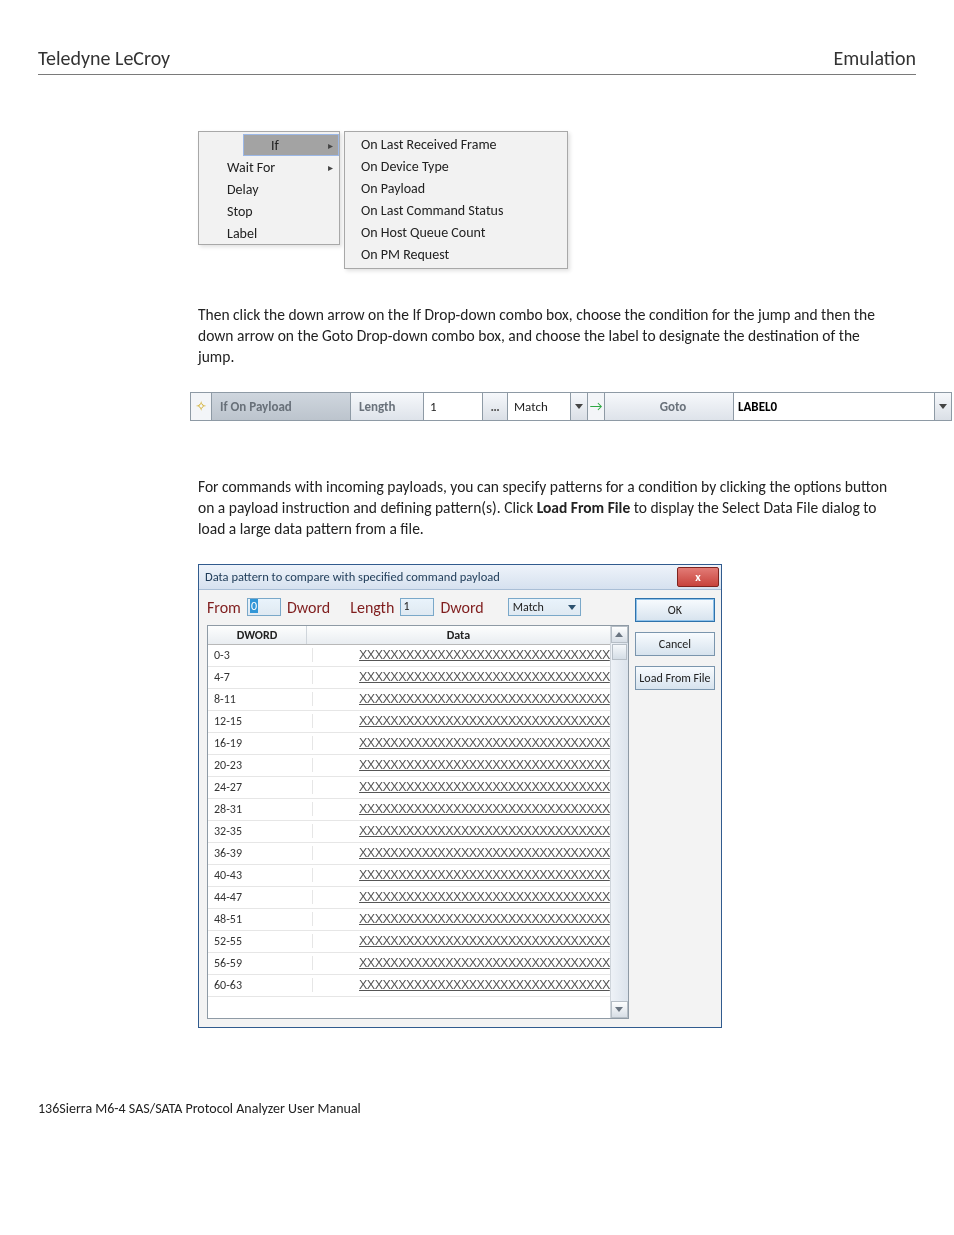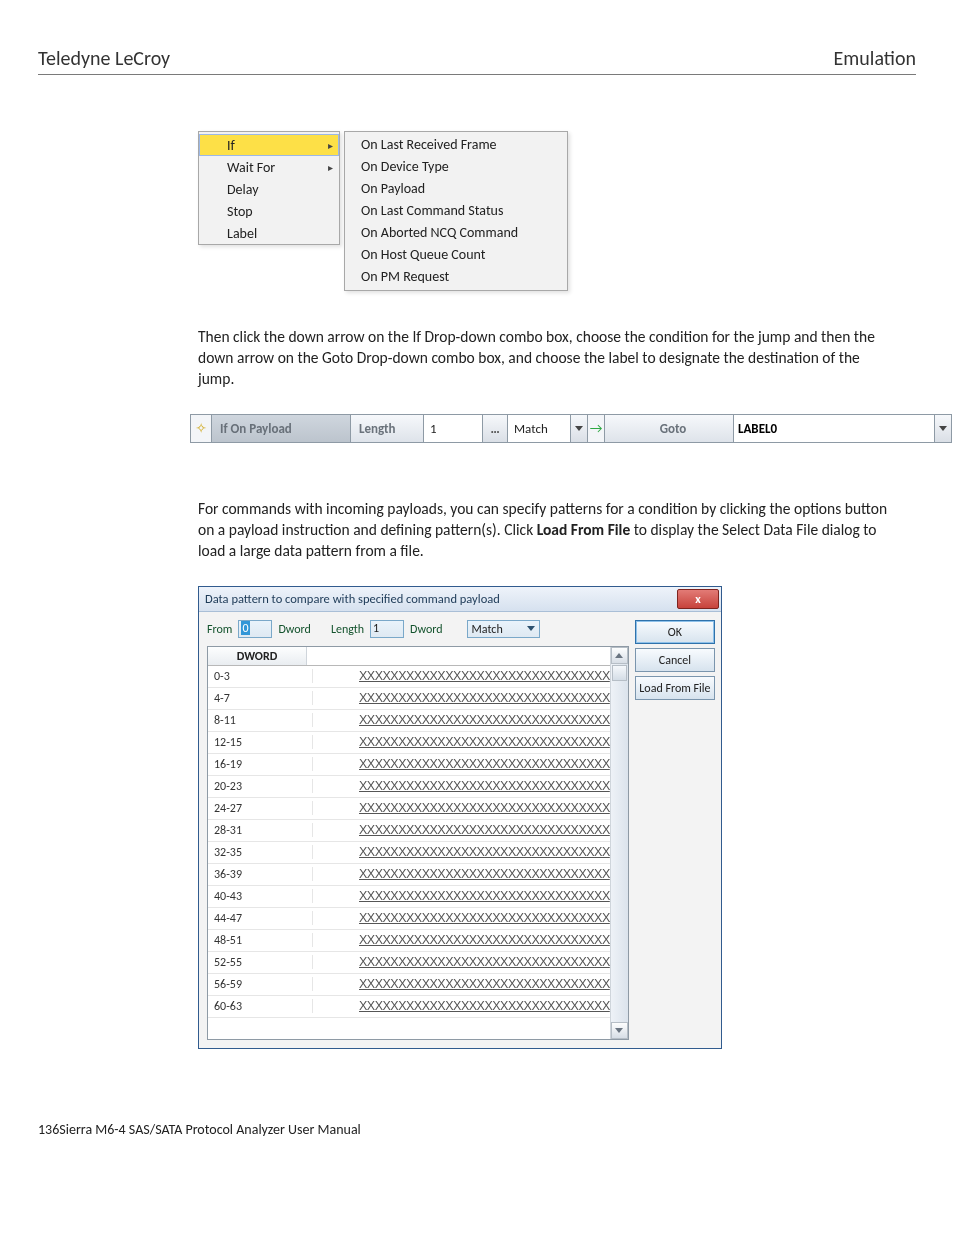--- a/index.html
+++ b/index.html
@@ -50,23 +50,24 @@
     padding: 2px 0;
   }
   .menu-left li {
     padding: 2px 6px 2px 28px;
     display: flex;
     justify-content: space-between;
     align-items: center;
     height: 18px;
   }
   .menu-left li.sel {
-    background: #fde047;
+    background: #a3a3a3;
     outline: 1px solid #9cb8e7;
     outline-offset: -1px;
+    margin-left: 44px;
   }
   .menu-arrow { font-size: 10px; color: #444; }
   .menu-right {
     width: 222px;
     margin-left: 4px;
   }
   .menu-right li {
     padding: 2px 10px 2px 16px;
     height: 18px;
     line-height: 18px;
@@ -211,21 +212,21 @@
     display: flex;
     padding: 8px 6px 8px 8px;
   }
   .dlg-left { flex: 1; }
   .ctrl-row {
     display: flex;
     align-items: center;
     gap: 6px;
     margin-bottom: 8px;
   }
-  .ctrl-row label { font-size: 12px; color: #14532d; }
+  .ctrl-row label { font-size: 16px; color: #7f1d1d; }
   .inbox {
     background: linear-gradient(#e9f3fb,#dfe9f2);
     border: 1px solid #7aa8c9;
     height: 16px;
     padding: 0 2px;
     font-size: 12px;
   }
   .inbox.w30 { width: 28px; }
   .sel-highlight {
     background: #3296d7;
@@ -313,21 +314,21 @@
     height: 14px;
     margin: 0 1px;
     background: linear-gradient(#f5f8fb,#d4dde6);
     border: 1px solid #b6bec6;
     margin-top: 1px;
   }
   .dlg-right {
     width: 96px;
     display: flex;
     flex-direction: column;
-    gap: 4px;
+    gap: 10px;
     padding-left: 6px;
   }
   .winbtn {
     height: 22px;
     border: 1px solid #7a95ad;
     background: linear-gradient(#f8fbfe,#d7e3ee);
     font-size: 12px;
     display: flex;
     align-items: center;
     justify-content: center;
@@ -377,21 +378,20 @@
               <span>Label</span>
             </li>
           </ul>
       </div>
       <div class="menu-panel menu-right">
         <ul id="menu-right-ul">
             <li>On Last Received Frame</li>
             <li>On Device Type</li>
             <li>On Payload</li>
             <li>On Last Command Status</li>
-            <li>On Aborted NCQ Command</li>
             <li>On Host Queue Count</li>
             <li>On PM Request</li>
           </ul>
       </div>
     </div>
 
     <p class="para">Then click the down arrow on the If Drop-down combo box, choose the condition for the jump and then the down arrow on the Goto Drop-down combo box, and choose the label to designate the destination of the jump.</p>
   </div>
 
   <div class="bar-wrap">
@@ -440,20 +440,21 @@
             <span class="combo">
               <span>Match</span>
                 <span class="dd-tri"></span>
             </span>
           </div>
 
           <div class="ptab-wrap">
             <div style="flex:1;">
               <div class="ptab-col-h">
                 <div class="hcell dw">DWORD</div>
+                <div class="hcell da">Data</div>
               </div>
               <div class="ptab-rows" id="ptab-rows">
                   <div class="prow">
                     <div class="dw">0-3</div>
                     <div class="da">XXXXXXXXXXXXXXXXXXXXXXXXXXXXXXXX</div>
                   </div>
                   <div class="prow">
                     <div class="dw">4-7</div>
                     <div class="da">XXXXXXXXXXXXXXXXXXXXXXXXXXXXXXXX</div>
                   </div>

